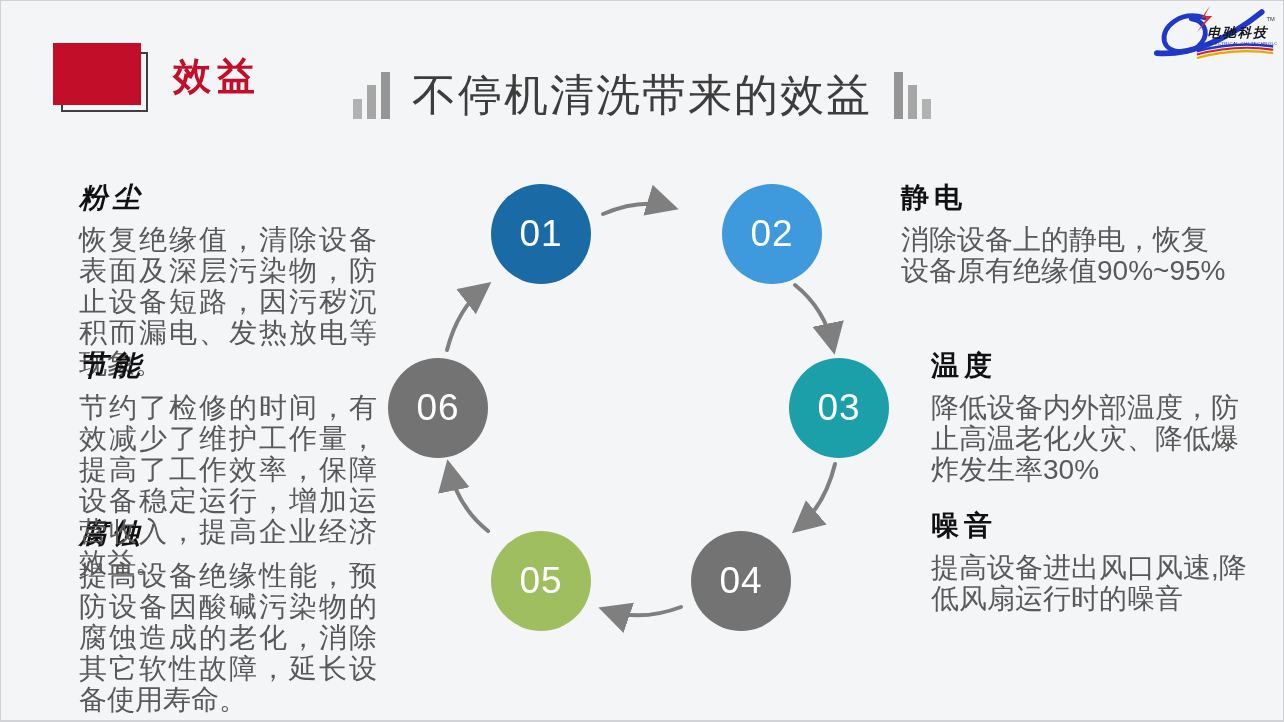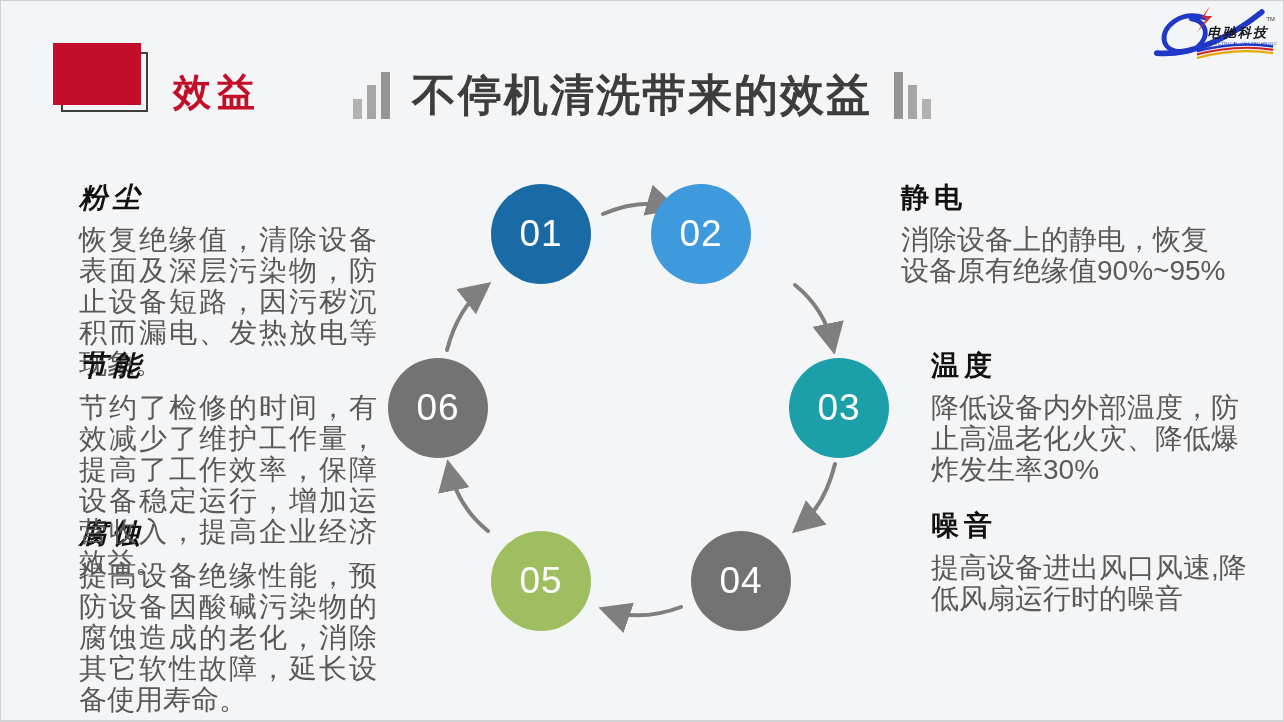--- a/index.html
+++ b/index.html
@@ -8,43 +8,43 @@
   .slide {
     position:relative; width:1284px; height:722px;
     background:#f4f5f7; overflow:hidden;
     border:1px solid #cfd0d4; border-bottom:2px solid #d2d3d7;
   }
 
   
   .badge-outline { position:absolute; left:60px; top:51px; width:87px; height:60px;
     border:2px solid #3f3f3f; background:transparent; }
   .badge-fill { position:absolute; left:52px; top:42px; width:88px; height:62px; }
-  .section-label { position:absolute; left:172px; top:66px; font-size:38px;
+  .section-label { position:absolute; left:172px; top:50px; font-size:38px;
     font-weight:bold; letter-spacing:6px; }
 
   .main-title-row { position:absolute; left:0; top:60px; width:100%; height:64px;
     display:flex; justify-content:center; align-items:flex-end; gap:22px; }
-  .main-title { font-size:44px; font-weight:bold; letter-spacing:2px; line-height:60px; }
+  .main-title { font-size:44px; font-weight:normal; letter-spacing:2px; line-height:60px; }
   .bars { display:flex; align-items:flex-end; gap:5px; margin-bottom:6px; }
   .bars i { display:block; width:9px; background:#9f9f9f; }
   .bars .b1 { height:20px; background:#b2b2b2; }
   .bars .b2 { height:34px; background:#a6a6a6; }
   .bars .b3 { height:47px; background:#959595; }
 
   
   .logo { position:absolute; right:6px; top:4px; width:124px; height:60px; }
 
   
   .arrows { position:absolute; left:0; top:0; width:1284px; height:722px; pointer-events:none; }
   .arrow { fill:none; stroke:#7f7f7f; stroke-width:4; stroke-linecap:round; }
   .circle { position:absolute; width:100px; height:100px; border-radius:50%;
     display:flex; align-items:center; justify-content:center; }
   .circle span { color:#ffffff; font-size:37px; font-weight:normal; letter-spacing:1px; }
   .c1 { left:490px; top:183px; }
-  .c2 { left:650px; top:183px; }
+  .c2 { left:721px; top:183px; }
   .c3 { left:788px; top:357px; }
   .c4 { left:690px; top:530px; }
   .c5 { left:490px; top:530px; }
   .c6 { left:387px; top:357px; }
 
   
   .benefit { position:absolute; }
   .benefit h2 { font-size:28px; font-weight:bold; color:#111111; letter-spacing:5px; }
   .benefit p { font-size:28px; line-height:31px; color:#595959; margin-top:7px; }
   .benefit.left h2 { padding-right:20px;font-style:italic; }

